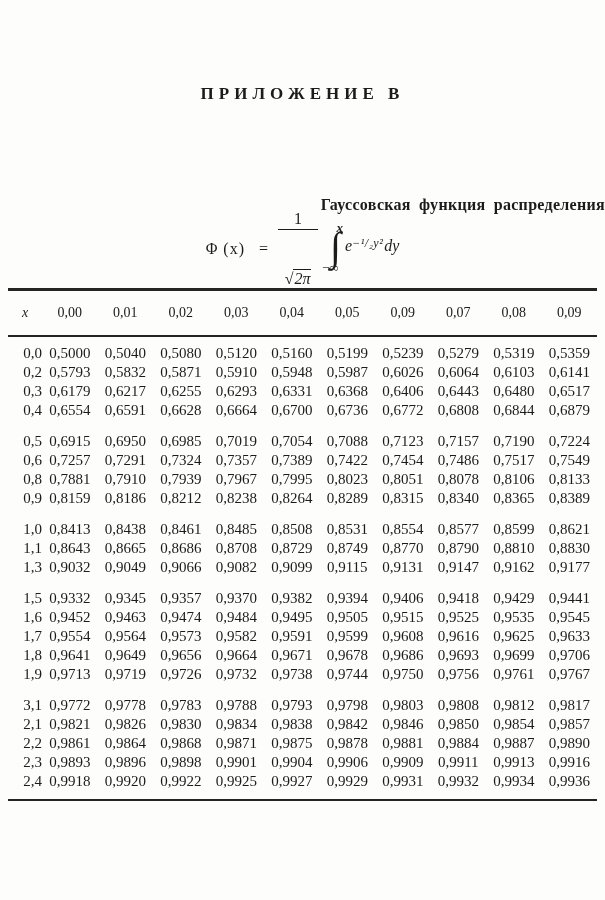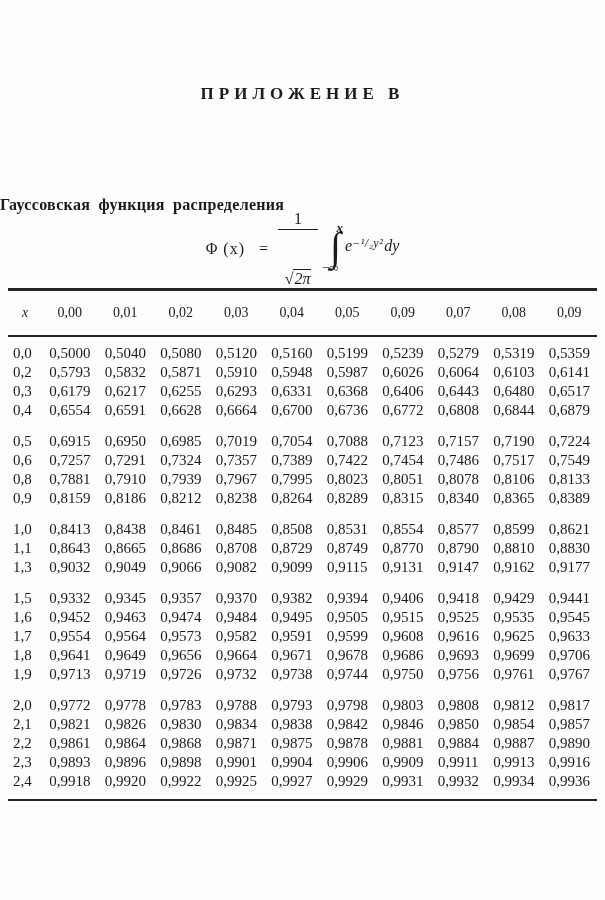--- a/index.html
+++ b/index.html
@@ -13,21 +13,21 @@
   .page { width: 605px; height: 831px; position: relative; }
 
   .appendix-title {
     margin: 0; padding-top: 84px;
     text-align: center;
     font-size: 17px; font-weight: bold;
     letter-spacing: 5px;
   }
   .section-title {
     margin: 0; padding-top: 92px;
-    text-align: left;
+    text-align: right;
     font-size: 16px; font-weight: bold;
     word-spacing: 4px; letter-spacing: 0.3px;
   }
 
   
   .formula {
     margin-top: 2px; height: 66px;
     display: flex; align-items: center; justify-content: center;
     font-size: 16px;
   }
@@ -52,21 +52,21 @@
   .rule-mid { height: 2px; }
   .rule-bottom { height: 2px; }
   .trow {
     display: grid;
     grid-template-columns: 34px repeat(10, 1fr);
     align-items: center;
   }
   .thead { height: 44px; font-size: 14px; }
   .cell { text-align: center; }
   .hcell.corner { font-style: italic; font-family: "Liberation Serif", serif; }
-  .rlabel { text-align: left; padding-left: 5px; }
+  .rlabel { text-align: right; padding-left: 5px; }
   .tbody { padding: 7px 0 8px 0; font-size: 15px; }
   .tbody .trow { line-height: 19px; height: 19px; }
   .rgroup + .rgroup { margin-top: 12px; }
 </style>
 </head>
 <body>
 
 <div class="page">
 
   <h1 class="appendix-title">ПРИЛОЖЕНИЕ В</h1>
@@ -320,21 +320,21 @@
             <span class="cell">0,9738</span>
             <span class="cell">0,9744</span>
             <span class="cell">0,9750</span>
             <span class="cell">0,9756</span>
             <span class="cell">0,9761</span>
             <span class="cell">0,9767</span>
           </div>
         </div>
         <div class="rgroup">
           <div class="trow">
-            <span class="cell rlabel">2,0</span>
+            <span class="cell rlabel">3,1</span>
             <span class="cell">0,9772</span>
             <span class="cell">0,9778</span>
             <span class="cell">0,9783</span>
             <span class="cell">0,9788</span>
             <span class="cell">0,9793</span>
             <span class="cell">0,9798</span>
             <span class="cell">0,9803</span>
             <span class="cell">0,9808</span>
             <span class="cell">0,9812</span>
             <span class="cell">0,9817</span>

